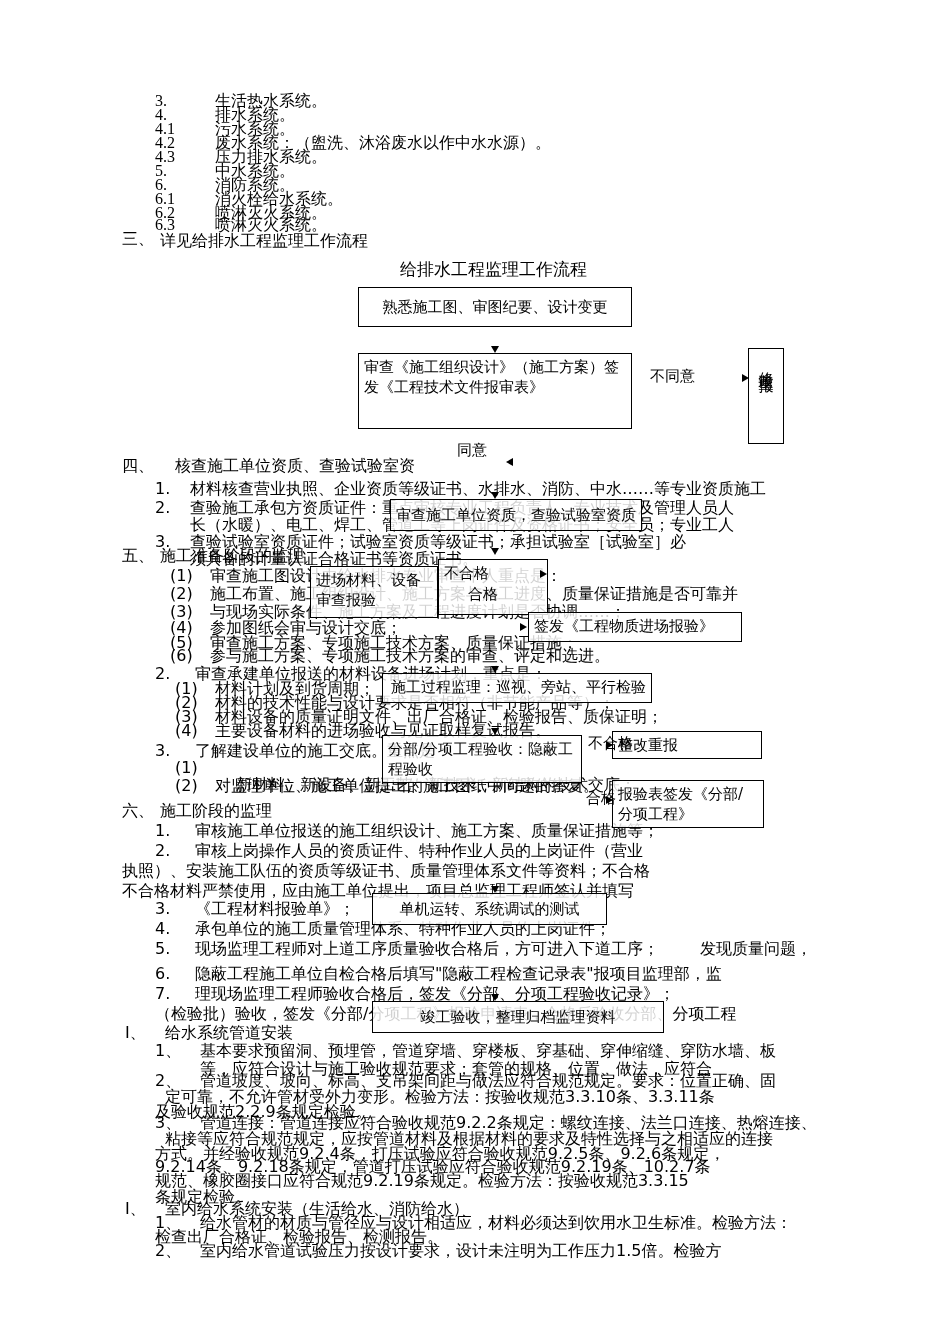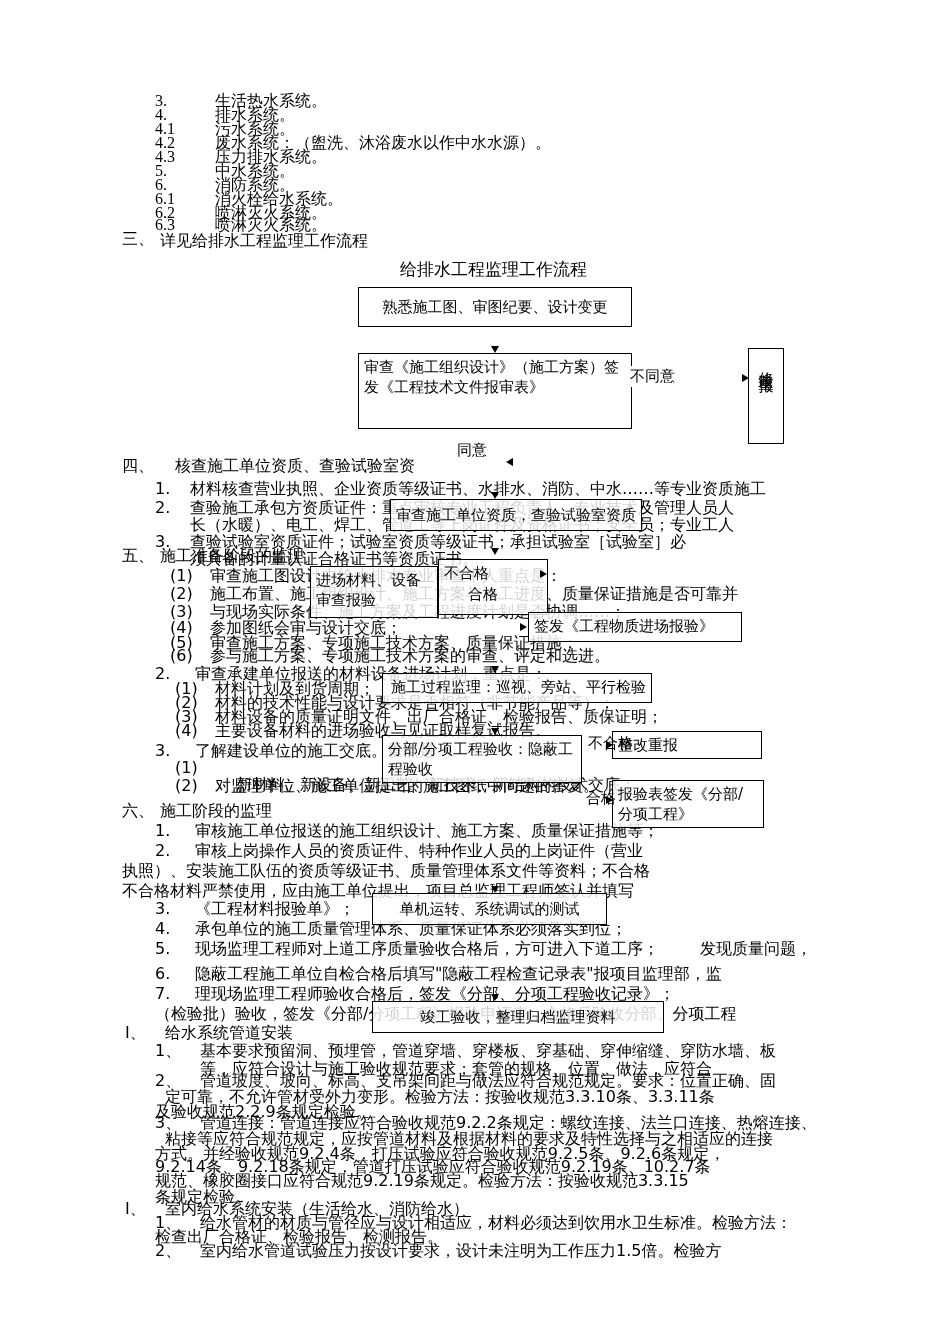--- a/index.html
+++ b/index.html
@@ -184,21 +184,21 @@
   <div class="txt" style="left:195px; top:840px;">审核上岗操作人员的资质证件、特种作业人员的上岗证件（营业</div>
 
   <div class="txt" style="left:122px; top:860px;">执照）、安装施工队伍的资质等级证书、质量管理体系文件等资料；不合格</div>
 
   <div class="txt" style="left:122px; top:880px;">不合格材料严禁使用，应由施工单位提出，项目总监理工程师签认并填写</div>
 
   <div class="txt" style="left:155px; top:898px;">3.</div>
   <div class="txt" style="left:195px; top:898px;">《工程材料报验单》；</div>
 
   <div class="txt" style="left:155px; top:918px;">4.</div>
-  <div class="txt" style="left:195px; top:918px;">承包单位的施工质量管理体系、质量保证体系必须落实到位；</div>
+  <div class="txt" style="left:195px; top:918px;">承包单位的施工质量管理体系、特种作业人员的上岗证件；</div>
 
   <div class="txt" style="left:155px; top:938px;">5.</div>
   <div class="txt" style="left:195px; top:938px;">现场监理工程师对上道工序质量验收合格后，方可进入下道工序；</div>
   <div class="txt" style="left:700px; top:938px;">发现质量问题，</div>
 
   <div class="txt" style="left:155px; top:963px;">6.</div>
   <div class="txt" style="left:195px; top:963px;">隐蔽工程施工单位自检合格后填写"隐蔽工程检查记录表"报项目监理部，监</div>
 
   <div class="txt" style="left:155px; top:983px;">7.</div>
   <div class="txt" style="left:195px; top:983px;">理现场监理工程师验收合格后，签发《分部、分项工程验收记录》；</div>
@@ -253,21 +253,21 @@
   <div class="box" style="left:358px; top:353px; width:274px; height:76px;">
     <span>审查《施工组织设计》（施工方案）签发《工程技术文件报审表》</span>
   </div>
 
   <div class="box center" style="left:748px; top:348px; width:36px; height:96px; padding:4px 2px;">
     <span class="vtext" style="display:inline-block; font-size:15px;">修改重报</span>
   </div>
 
   <div class="hline" style="left:632px; top:378px; width:116px;"></div>
   <div class="arrow-right" style="left:742px; top:374px;"></div>
-  <div class="txt small" style="left:628px; top:366px; background:#fff; padding:0 2px;">不同意</div>
+  <div class="txt small" style="left:648px; top:366px; background:#fff; padding:0 2px;">不同意</div>
 
   <div class="vline" style="left:766px; top:444px; height:18px;"></div>
   <div class="hline" style="left:512px; top:462px; width:254px;"></div>
   <div class="arrow-left" style="left:506px; top:458px;"></div>
 
   <div class="vline" style="left:495px; top:429px; height:70px;"></div>
   <div class="arrow-down" style="left:491px; top:492px;"></div>
   <div class="txt small" style="left:455px; top:440px; background:#fff; padding:0 2px;">同意</div>
 
   <div class="box center" style="left:390px; top:499px; width:252px; height:32px; display:flex; align-items:center; justify-content:center;">

